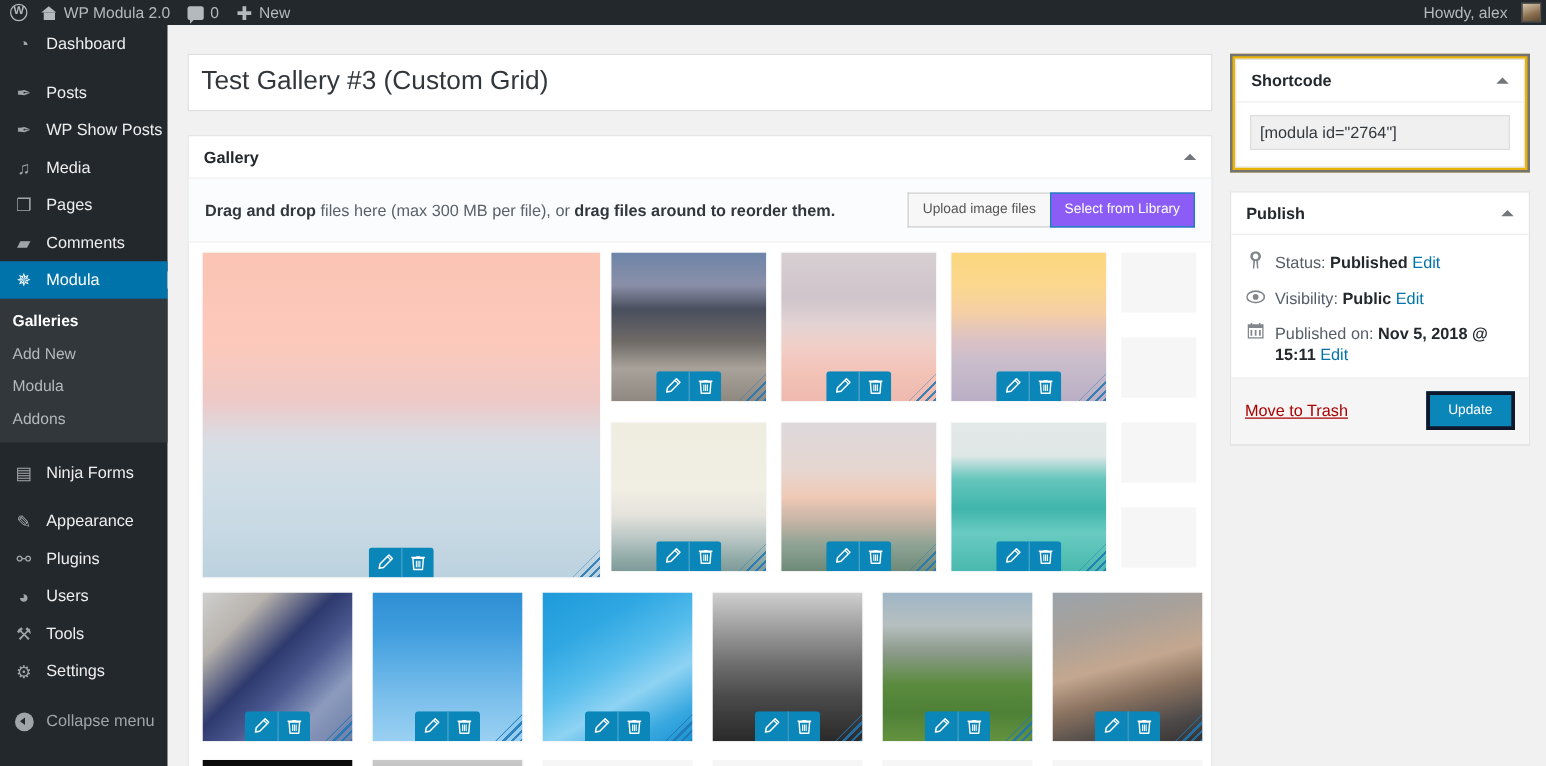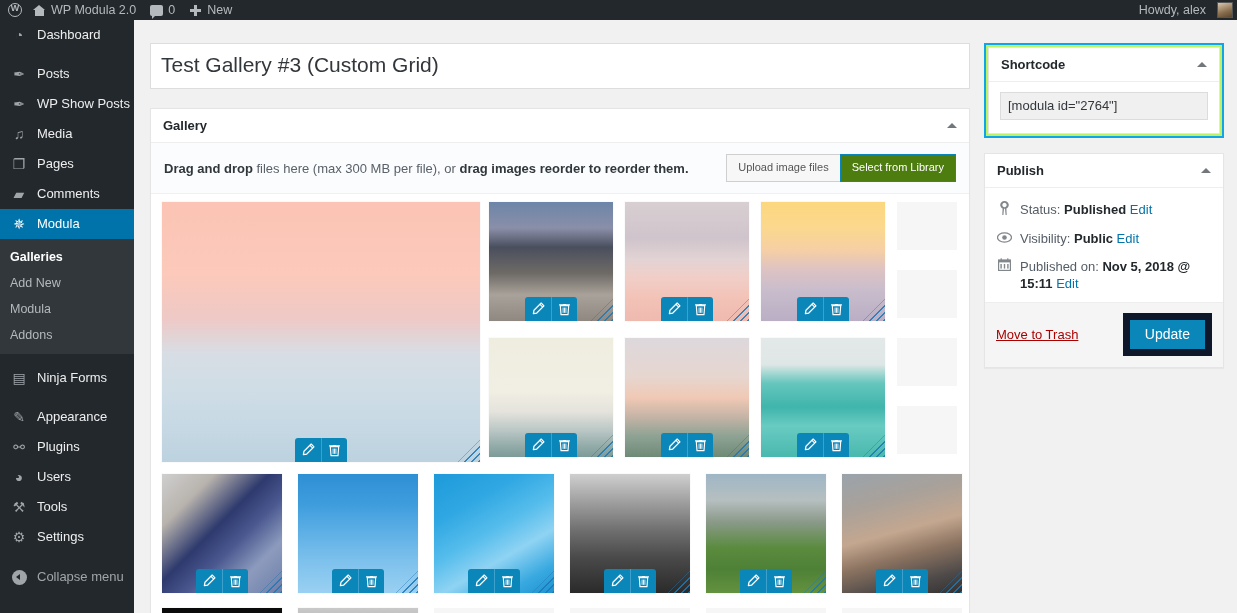--- a/index.html
+++ b/index.html
@@ -174,21 +174,21 @@
   .btn-group { display: flex; }
   .btn {
     font-size: 11px; line-height: 1;
     padding: 7px 11px 8px 11px;
     border: 1px solid #cfcfcf;
     cursor: pointer;
     white-space: nowrap;
   }
   .btn-secondary { background: #f7f7f7; color: #555; border-right: none; }
   .btn-primary {
-    background: #4d7c0f; color: #fff; border-color: #0b86b8;
+    background: #8b5cf6; color: #fff; border-color: #0b86b8;
     font-weight: normal;
   }
 
   
   .grid-wrap {
     position: relative;
     padding: 10px 12px 0 12px;
     height: 420px;
     overflow: hidden;
   }
@@ -229,23 +229,23 @@
     clip-path: polygon(100% 0, 100% 100%, 0 100%);
     pointer-events: none;
   }
 
   
   #sidecol {
     position: absolute; left: 850px; top: 23px;
     width: 240px;
   }
   .shortcode-box-outer {
-    border: 2px solid #0ea5e9;
+    border: 2px solid #737373;
     padding: 2px;
-    background: #bef264;
+    background: #eab308;
   }
   .sc-inner { background: #fff; border: 1px solid #e5e5e5; }
   .sc-body { padding: 10px 11px 13px 11px; }
   .sc-input {
     width: 100%;
     background: #f0f0f0;
     border: 1px solid #dcdcdc;
     padding: 5px 7px 6px 7px;
     font-size: 13px;
     color: #32373c;
@@ -268,23 +268,23 @@
   .lnk { color: #0073aa; cursor: pointer; }
   .pub-footer {
     display: flex; align-items: center; justify-content: space-between;
     background: #f5f5f5;
     border-top: 1px solid #eee;
     padding: 10px 11px 11px 11px;
   }
   .trash-link { color: #a00; text-decoration: underline; font-size: 13px; cursor: pointer; }
   .btn-update {
     background: #0b86b8; color: #fff;
-    border: 7px solid #0f172a;
+    border: 3px solid #0f172a;
     padding: 6px 15px 7px 15px;
-    font-size: 14px; cursor: pointer;
+    font-size: 11px; cursor: pointer;
   }
 </style>
 </head>
 <body>
 
 <div id="adminbar">
   <div class="ab-item ab-logo">
     <span class="wp-logo-mini"></span>
   </div>
   <div class="ab-item">
@@ -382,21 +382,21 @@
     <div class="title-box">Test Gallery #3 (Custom Grid)</div>
 
     <div class="postbox">
       <div class="pb-header">
         <span class="pb-title">Gallery</span>
         <span class="tri-up"></span>
       </div>
 
       <div class="uploader-bar">
         <div class="uploader-text">
-          <b>Drag and drop</b><span> files here (max 300 MB per file), or </span><b>drag images reorder to reorder them.</b>
+          <b>Drag and drop</b><span> files here (max 300 MB per file), or </span><b>drag files around to reorder them.</b>
         </div>
         <div class="btn-group">
           <button class="btn btn-secondary">Upload image files</button>
           <button class="btn btn-primary">Select from Library</button>
         </div>
       </div>
 
       <div class="grid-wrap" id="grid-wrap">
           <div class="tile photo" style="left: 11px; top: 8px; width: 318px; height: 260px;">
             <div class="imgfill" style="background: linear-gradient(rgb(251, 196, 180) 0%, rgb(252, 201, 187) 28%, rgb(238, 201, 198) 45%, rgb(216, 221, 228) 58%, rgb(207, 221, 230) 72%, rgb(199, 217, 228) 85%, rgb(188, 210, 223) 100%);"></div>

